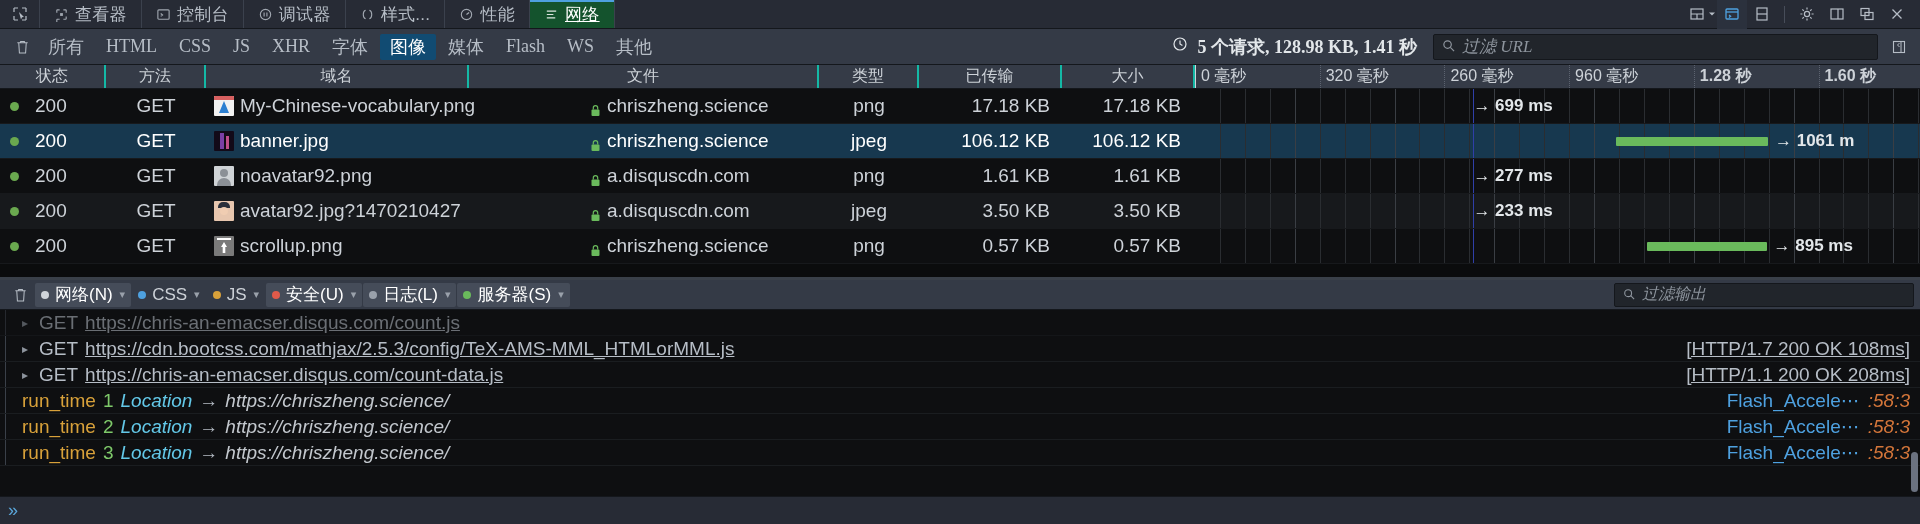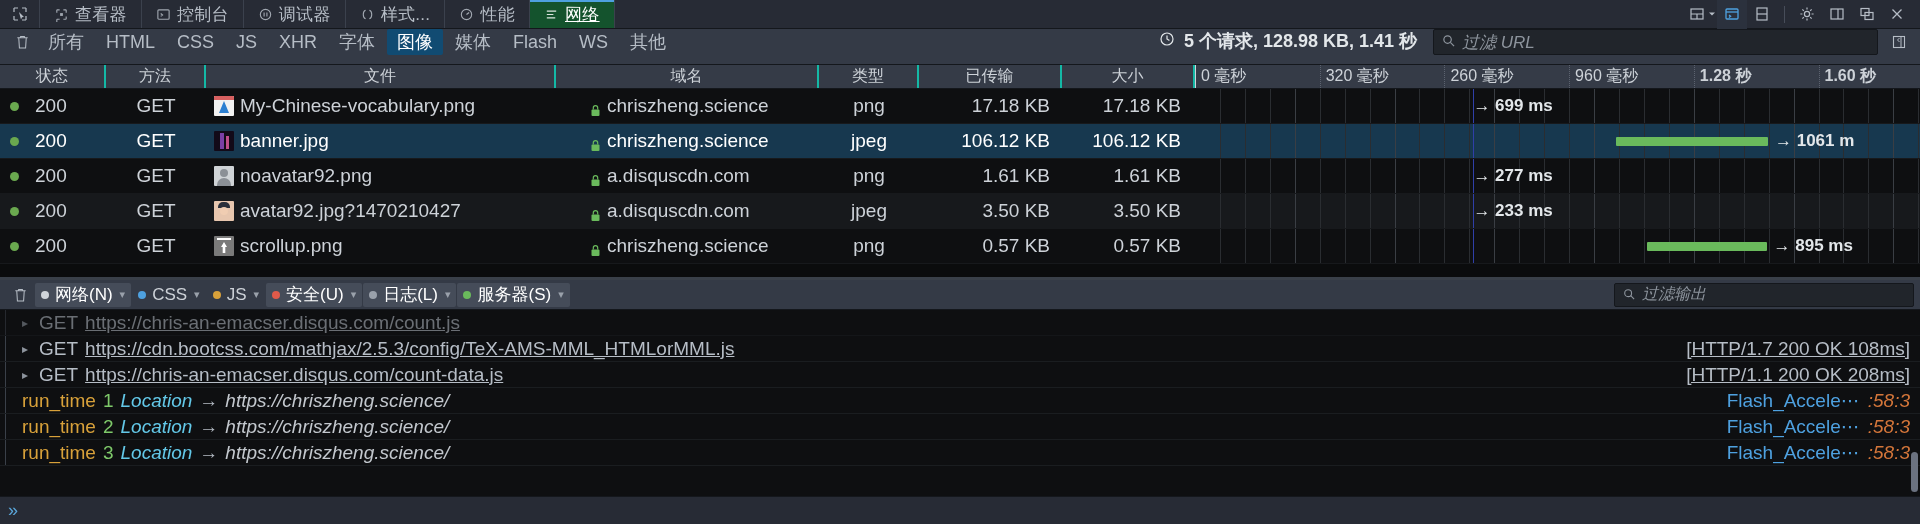--- a/index.html
+++ b/index.html
@@ -38,22 +38,23 @@
     width: 30px; height: 29px; display: flex; align-items: center; justify-content: center;
     color: #b6bdc6; position: relative;
   }
   .ticon.active { background: #2b313d; }
   .ticon.active svg { stroke: #4ea1e0; }
   .vsep { width: 1px; height: 17px; background: #474d59; margin: 0 7px; }
 
   
   .filterbar {
     height: 36px; flex: 0 0 36px; background: #343a46;
-    display: flex; align-items: flex-start; padding: 0 8px; gap: 2px;
+    display: flex; align-items: center; padding: 0 8px; gap: 2px;
     border-bottom: 1px solid #14171c;
+    font-family: Liberation Serif, serif;
   }
   .trash-btn { width: 28px; height: 26px; display: flex; align-items: center; justify-content: center; }
   .fchip {
     height: 26px; padding: 0 10px; display: flex; align-items: center;
     color: #b6bdc6; font-size: 18px; border-radius: 2px; white-space: nowrap;
   }
   .fchip.on { background: #114b72; color: #ffffff; }
   .fb-spacer { flex: 1 1 auto; }
   .summary {
     display: flex; align-items: center; gap: 9px; color: #e3e7ea;
@@ -342,22 +343,22 @@
           <path d="M9 1.5v11M7.5 7l-2-2 2-2" stroke-width="1"></path>
       </svg>
     </div>
   </div>
 
   <div class="net-area">
 
     <div class="net-head">
       <div class="hcell c-status">状态</div>
       <div class="hcell c-method">方法</div>
+      <div class="hcell c-domain">域名</div>
       <div class="hcell c-file">文件</div>
-      <div class="hcell c-domain">域名</div>
       <div class="hcell c-type">类型</div>
       <div class="hcell c-trans">已传输</div>
       <div class="hcell c-size">大小</div>
       <div class="hcell c-time">
         <div class="tl-head" id="tl-head">
             <div class="tl-tick first" style="left: 0%;">0 毫秒</div>
             <div class="tl-tick" style="left: 17.2%;">320 毫秒</div>
             <div class="tl-tick" style="left: 34.4%;">260 毫秒</div>
             <div class="tl-tick" style="left: 51.6%;">960 毫秒</div>
             <div class="tl-tick strong" style="left: 68.8%;">1.28 秒</div>

